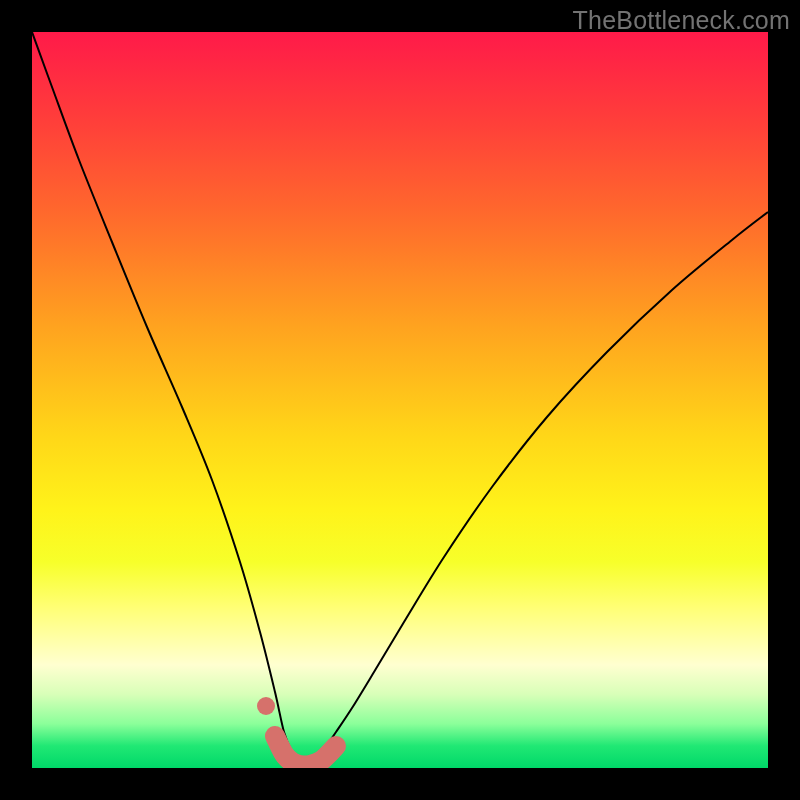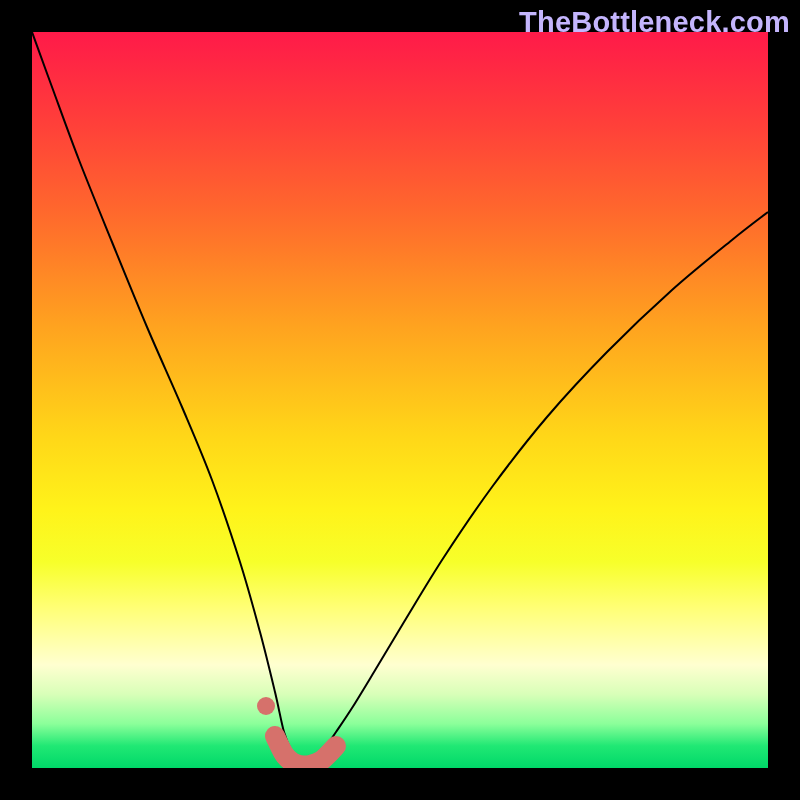--- a/index.html
+++ b/index.html
@@ -39,23 +39,23 @@
       #d8ffb8 90%,
       #8bff9a 94%,
       #20e874 97%,
       #00d869 100%
     );
   }
   .watermark {
     position: absolute;
     top: 6px;
     right: 10px;
-    font-size: 29px;
-    font-weight: 700;
-    color: #c4b5fd;
+    font-size: 25px;
+    font-weight: 400;
+    color: #737373;
     letter-spacing: 0.2px;
     user-select: none;
   }
   svg {
     position: absolute;
     top: 0;
     left: 0;
   }
 </style>
 </head>

